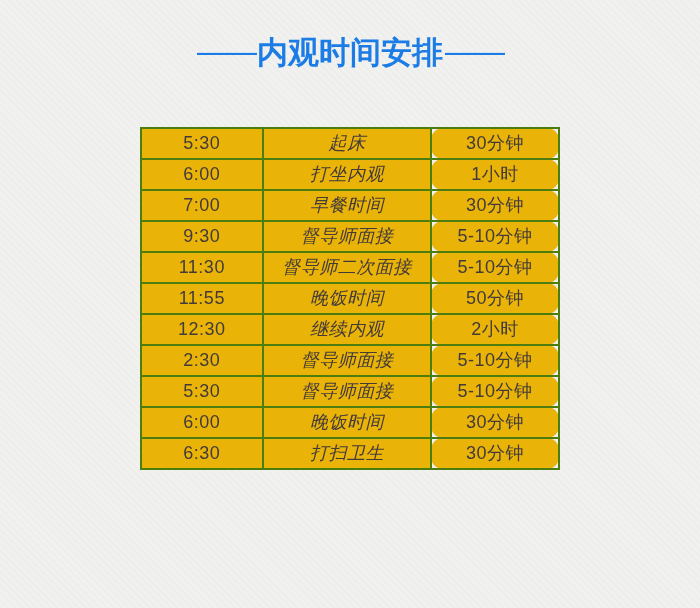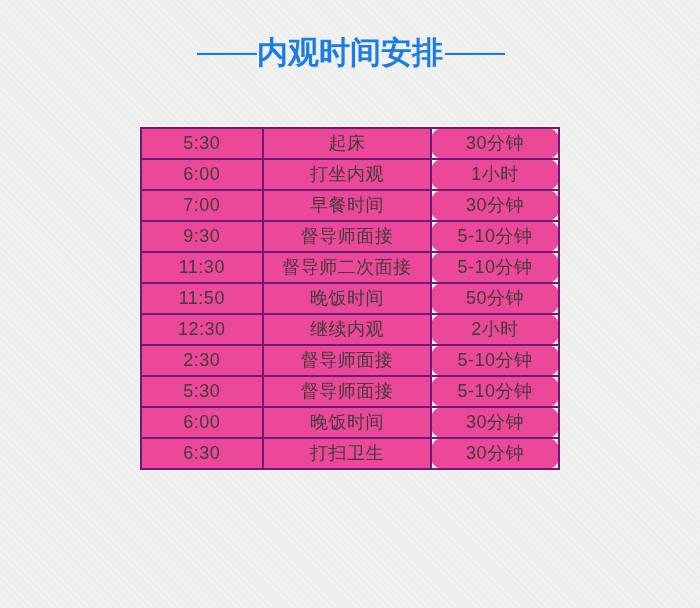--- a/index.html
+++ b/index.html
@@ -37,34 +37,34 @@
     margin: 0 2px;
     transform: translateY(-1px);
   }
   table.schedule {
     border-collapse: collapse;
     table-layout: fixed;
     width: 420px;
     margin: 54px auto 0 auto;
   }
   table.schedule td {
-    border: 2px solid #701a75;
+    border: 2px solid #4d7c0f;
     height: 29px;
     padding: 0;
     text-align: center;
     vertical-align: middle;
     font-size: 18px;
     color: #423b39;
-    background-color: #ec4899;
+    background-color: #eab308;
     letter-spacing: 0.5px;
     overflow: hidden;
     white-space: nowrap;
   }
   .col-time     { width: 119px; }
-  .col-activity { width: 165px; }
+  .col-activity { width: 165px; font-style: italic; }
   .col-duration { width: 125px; border-radius: 12px; }
 </style>
 </head>
 <body>
 
 <div class="page">
 
   <div class="title-row">
     <span class="title-dash">——</span>
     <span class="title-text">内观时间安排</span>
@@ -97,21 +97,21 @@
           <td class="col-time">9:30</td>
           <td class="col-activity">督导师面接</td>
           <td class="col-duration">5-10分钟</td>
         </tr>
         <tr>
           <td class="col-time">11:30</td>
           <td class="col-activity">督导师二次面接</td>
           <td class="col-duration">5-10分钟</td>
         </tr>
         <tr>
-          <td class="col-time">11:50</td>
+          <td class="col-time">11:55</td>
           <td class="col-activity">晚饭时间</td>
           <td class="col-duration">50分钟</td>
         </tr>
         <tr>
           <td class="col-time">12:30</td>
           <td class="col-activity">继续内观</td>
           <td class="col-duration">2小时</td>
         </tr>
         <tr>
           <td class="col-time">2:30</td>

